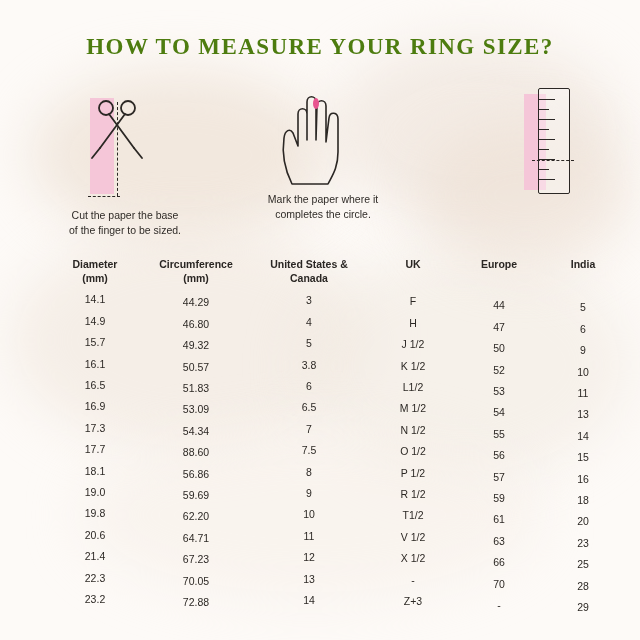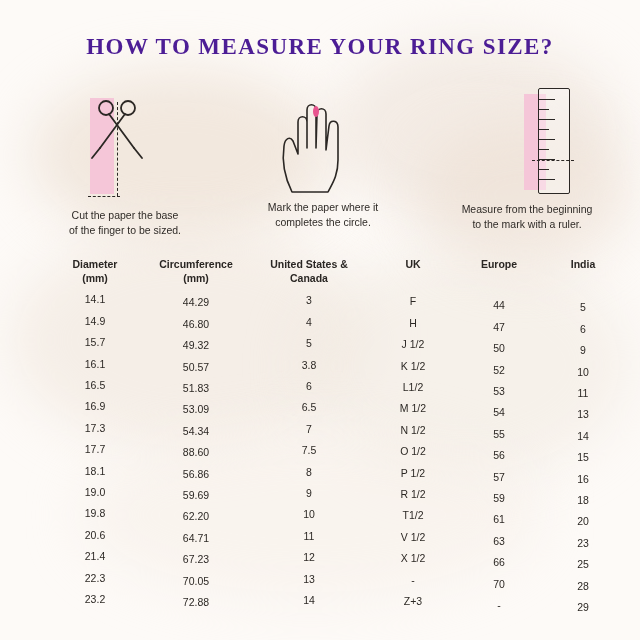--- a/index.html
+++ b/index.html
@@ -35,42 +35,42 @@
   .blob.b6 { left: 420px; top: 120px; width: 210px; height: 150px; background: rgba(237,224,212,0.6); }
 
   .title {
     position: absolute;
     top: 34px;
     left: 0;
     width: 640px;
     text-align: center;
     font-size: 23px;
     letter-spacing: 1.4px;
-    color: #4c1d95;
+    color: #4d7c0f;
     font-weight: bold;
     font-family: "Liberation Serif", serif;
   }
 
   
   .step {
     position: absolute;
     text-align: center;
   }
   .step .art {
     position: relative;
     height: 110px;
   }
   .step .cap {
     font-size: 10.5px;
     color: #2f2b27;
     line-height: 1.45;
     margin-top: 6px;
   }
   .step1 { left: 30px;  top: 92px;  width: 190px; }
-  .step2 { left: 228px; top: 84px;  width: 190px; }
+  .step2 { left: 228px; top: 76px;  width: 190px; }
   .step3 { left: 432px; top: 86px;  width: 190px; }
 
   .pinkstrip {
     position: absolute;
     background: #f5c6d8;
   }
   .s1-strip { left: 60px; top: 6px; width: 24px; height: 96px; }
   .s3-strip { left: 92px; top: 8px; width: 22px; height: 96px; }
 
   .dashed-v {
@@ -207,22 +207,20 @@
         <div class="tick" style="top:30px; width:16px;"></div>
         <div class="tick" style="top:40px; width:10px;"></div>
         <div class="tick" style="top:50px; width:16px;"></div>
         <div class="tick" style="top:60px; width:10px;"></div>
         <div class="tick" style="top:70px; width:16px;"></div>
         <div class="tick" style="top:80px; width:10px;"></div>
         <div class="tick" style="top:90px; width:16px;"></div>
       </div>
       <div class="dashed-h s3-dash-h"></div>
     </div>
-    <div class="cap" style="white-space:pre-line;">Measure from the beginning
-to the mark with a ruler.</div>
   </div>
 
   <div class="tablewrap">
     <table class="sizes">
       <thead>
         <tr>
           <th class="c-dia" style="white-space:pre-line;">Diameter
 (mm)</th>
           <th class="c-circ" style="white-space:pre-line;">Circumference
 (mm)</th>

